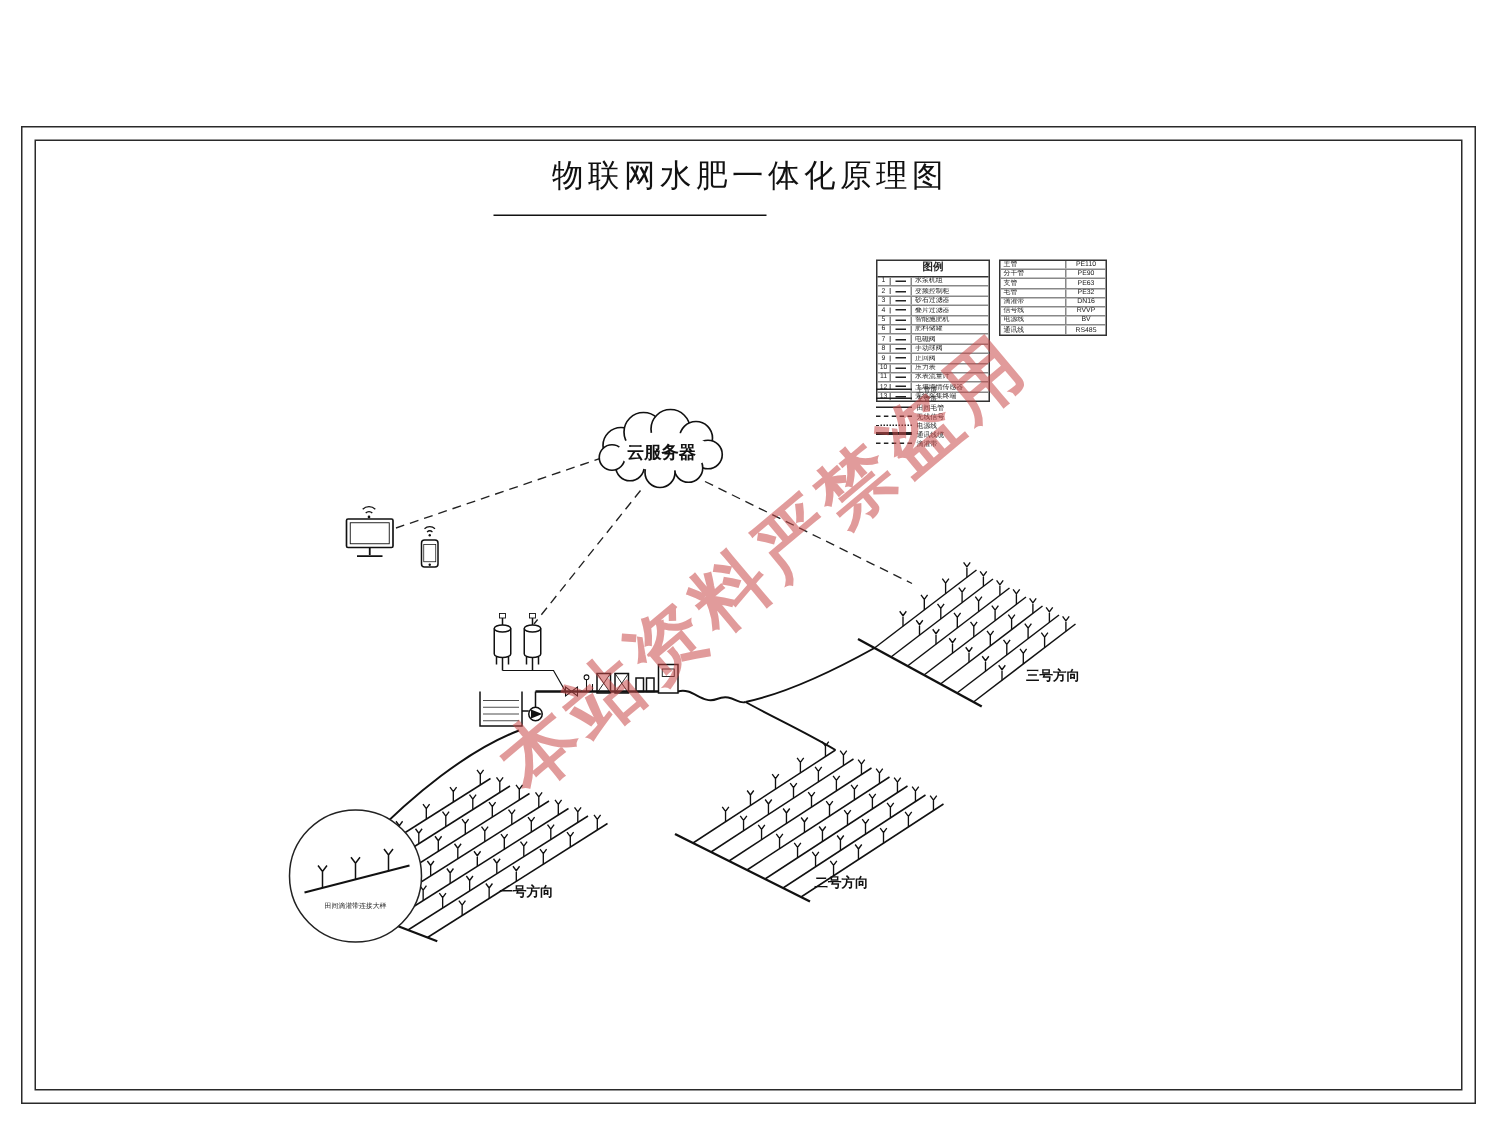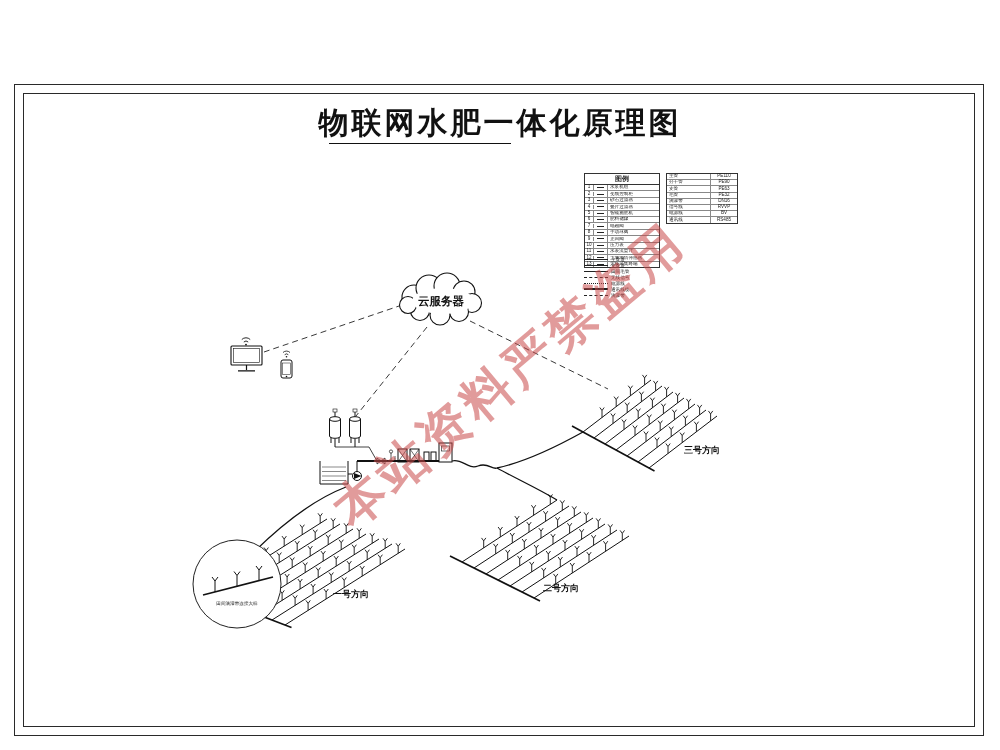--- a/index.html
+++ b/index.html
@@ -1,21 +1,21 @@
 <!DOCTYPE html>
 <html><head>
 <meta charset="utf-8">
 <style>
   html,body{margin:0;padding:0;background:#e8e8e8;}
   .page{position:relative;width:1000px;height:750px;background:#ffffff;margin:0 auto;
         font-family:"Liberation Sans","DejaVu Sans",sans-serif;overflow:hidden;}
   .frame-outer{position:absolute;left:14px;top:84px;width:970px;height:652px;border:1.6px solid #2a2a2a;box-sizing:border-box;}
   .frame-inner{position:absolute;left:23px;top:93px;width:952px;height:634px;border:0.8px solid #2a2a2a;box-sizing:border-box;}
   .title{position:absolute;left:0;top:103px;width:1000px;text-align:center;
-         font-family:"Liberation Serif","DejaVu Serif",serif;font-size:30px;font-weight:700;
+         font-family:"Liberation Serif","DejaVu Serif",serif;font-size:21px;font-weight:400;
          letter-spacing:3px;color:#111;z-index:3;}
   .title-underline{position:absolute;left:329px;top:143px;width:182px;height:0;border-top:1.8px solid #111;z-index:3;}
 
   .diagram-svg{position:absolute;left:0;top:0;z-index:1;}
 
   
   .legend{position:absolute;left:584px;top:173px;width:76px;border:0.8px solid #333;background:#fff;
           font-size:4.6px;line-height:1;color:#222;z-index:2;box-sizing:border-box;}
   .legend .hdr{text-align:center;font-size:7px;font-weight:700;border-bottom:0.8px solid #333;height:10px;line-height:10px;}
   .lrow{display:flex;align-items:center;height:5.4px;border-bottom:0.4px solid #888;}

